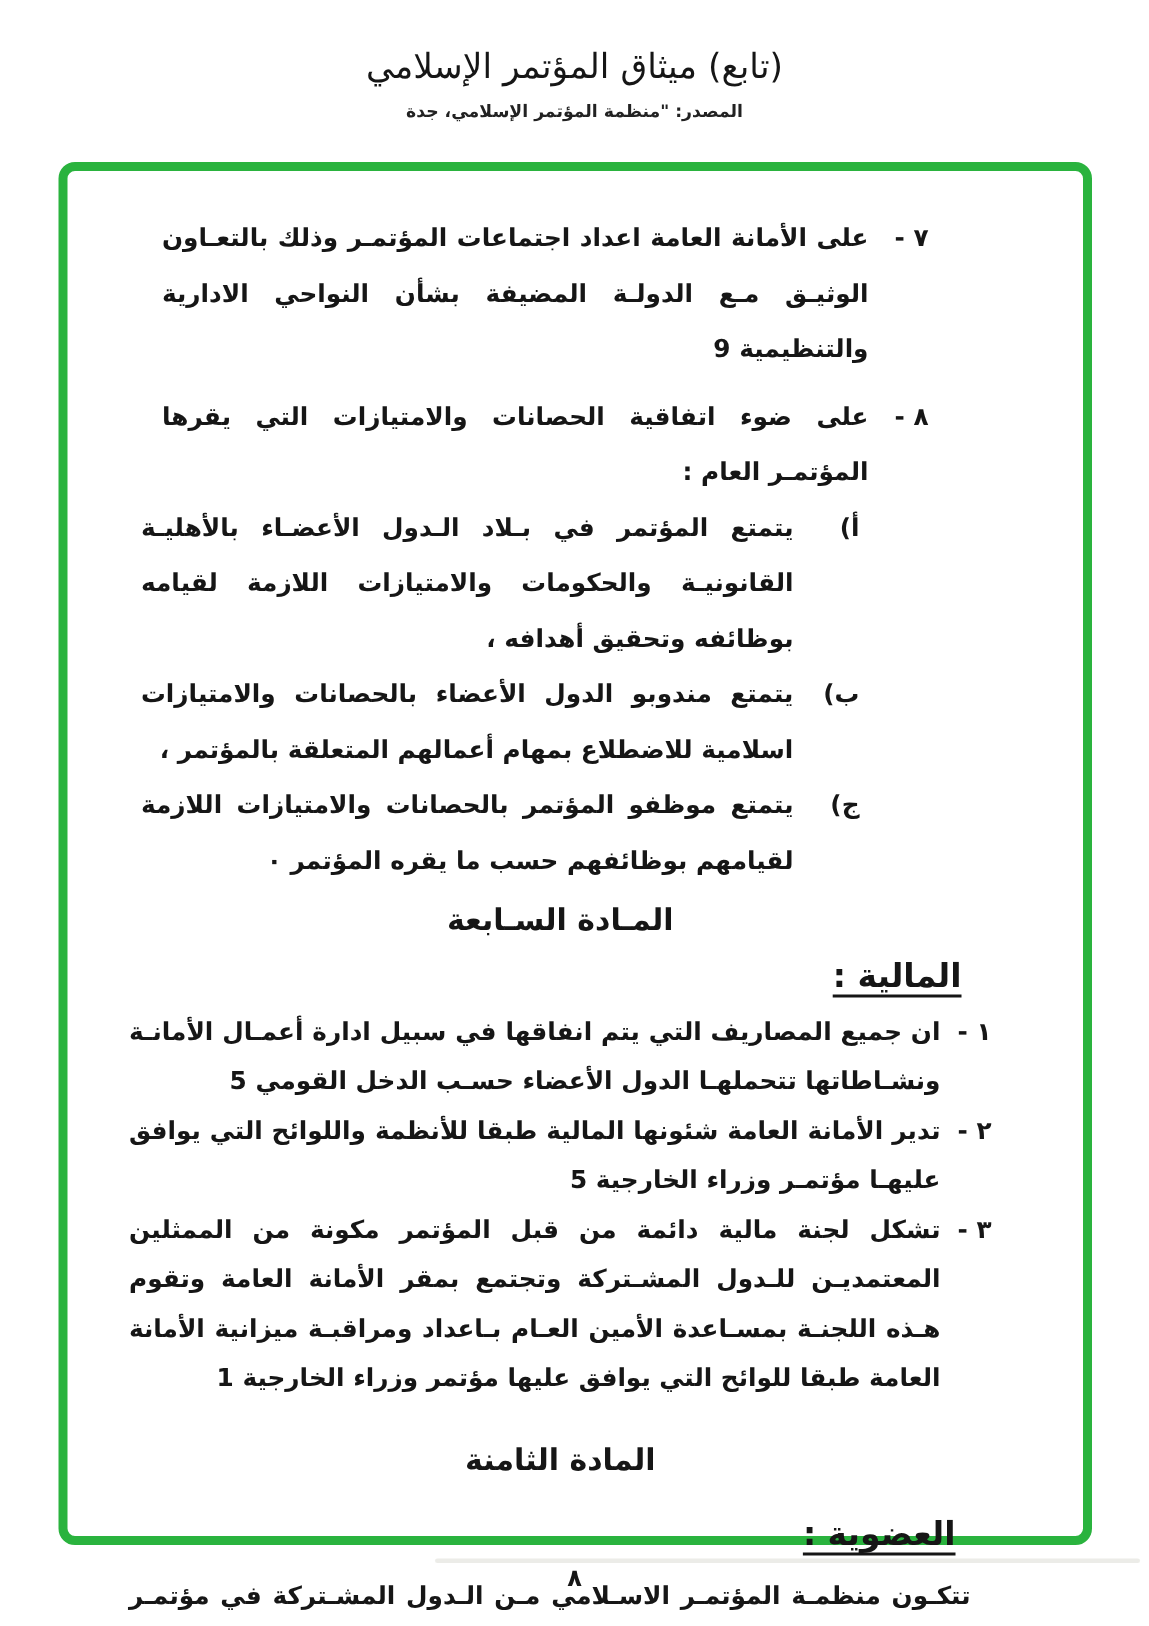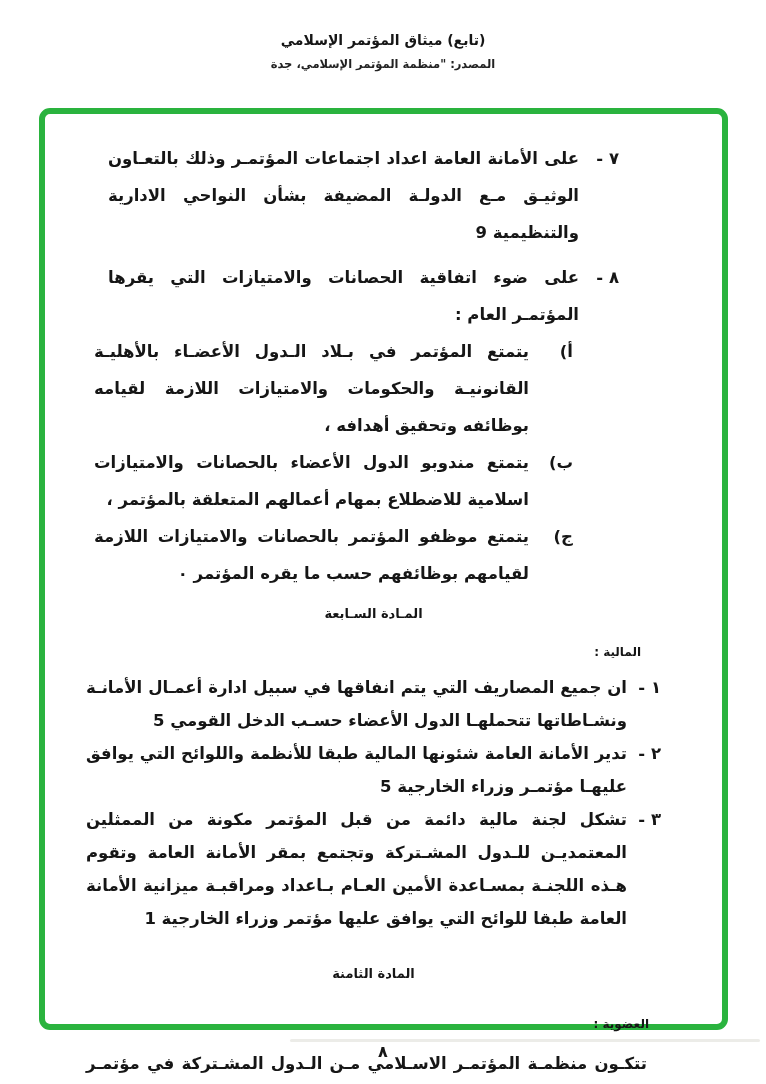--- a/index.html
+++ b/index.html
@@ -8,21 +8,21 @@
     width: 766px; height: 1084px;
     position: relative;
     direction: rtl;
     font-family: "DejaVu Sans", sans-serif;
     color: #161616;
     overflow: hidden;
   }
 
   
   .doc-header { position: absolute; top: 32px; left: 0; right: 0; text-align: center; }
-  .doc-title  { font-size: 14px; font-weight: bold; letter-spacing: 0; }
+  .doc-title  { font-size: 23px; font-weight: normal; letter-spacing: 0; }
   .doc-source { font-size: 11.5px; font-weight: bold; margin-top: 9px; color: #222; }
 
   
   .frame {
     position: absolute;
     top: 108px; right: 38px;
     width: 689px; height: 922px;
     border: 6px solid #2ab33e;
     border-radius: 11px;
     padding: 26px 61px 8px 41px;
@@ -39,34 +39,35 @@
   .clause { margin-right: 42px; margin-left: 22px; font-size: 16.5px; line-height: 37px; }
   .clause .num { margin-left: 14px; }
   #clause-8 { margin-top: 8px; }
 
   
   .subclause { margin-right: 88px; margin-left: 8px; font-size: 16.5px; line-height: 37px; }
   .subclause .letter { margin-left: 20px; }
 
   
   .article-heading {
-    text-align: center; font-size: 13px; font-weight: bold;
+    text-align: center; font-size: 20px; font-weight: bold;
     line-height: 37px;
   }
   #article7-heading { margin-top: 3px; }
   #article8-heading { margin-top: 20px; }
 
   
   .section-title {
-    font-size: 12px; font-weight: bold;
+    font-size: 22px; font-weight: bold;
+    text-decoration: underline;
     text-underline-offset: 5px;
     line-height: 30px;
   }
   #finance-title    { margin-top: 5px;  margin-right: 20px; }
-  #membership-title { margin-top: 17px; margin-right: 12px; }
+  #membership-title { margin-top: 17px; margin-right: 24px; }
 
   
   .fin-item { font-size: 16.5px; line-height: 33px; }
   .fin-item .num { margin-left: 8px; }
   #finance-item-1 { margin-top: 4px; }
 
   
   .membership-par {
     margin-top: 7px; margin-right: 8px;
     font-size: 16.5px; line-height: 35px;

